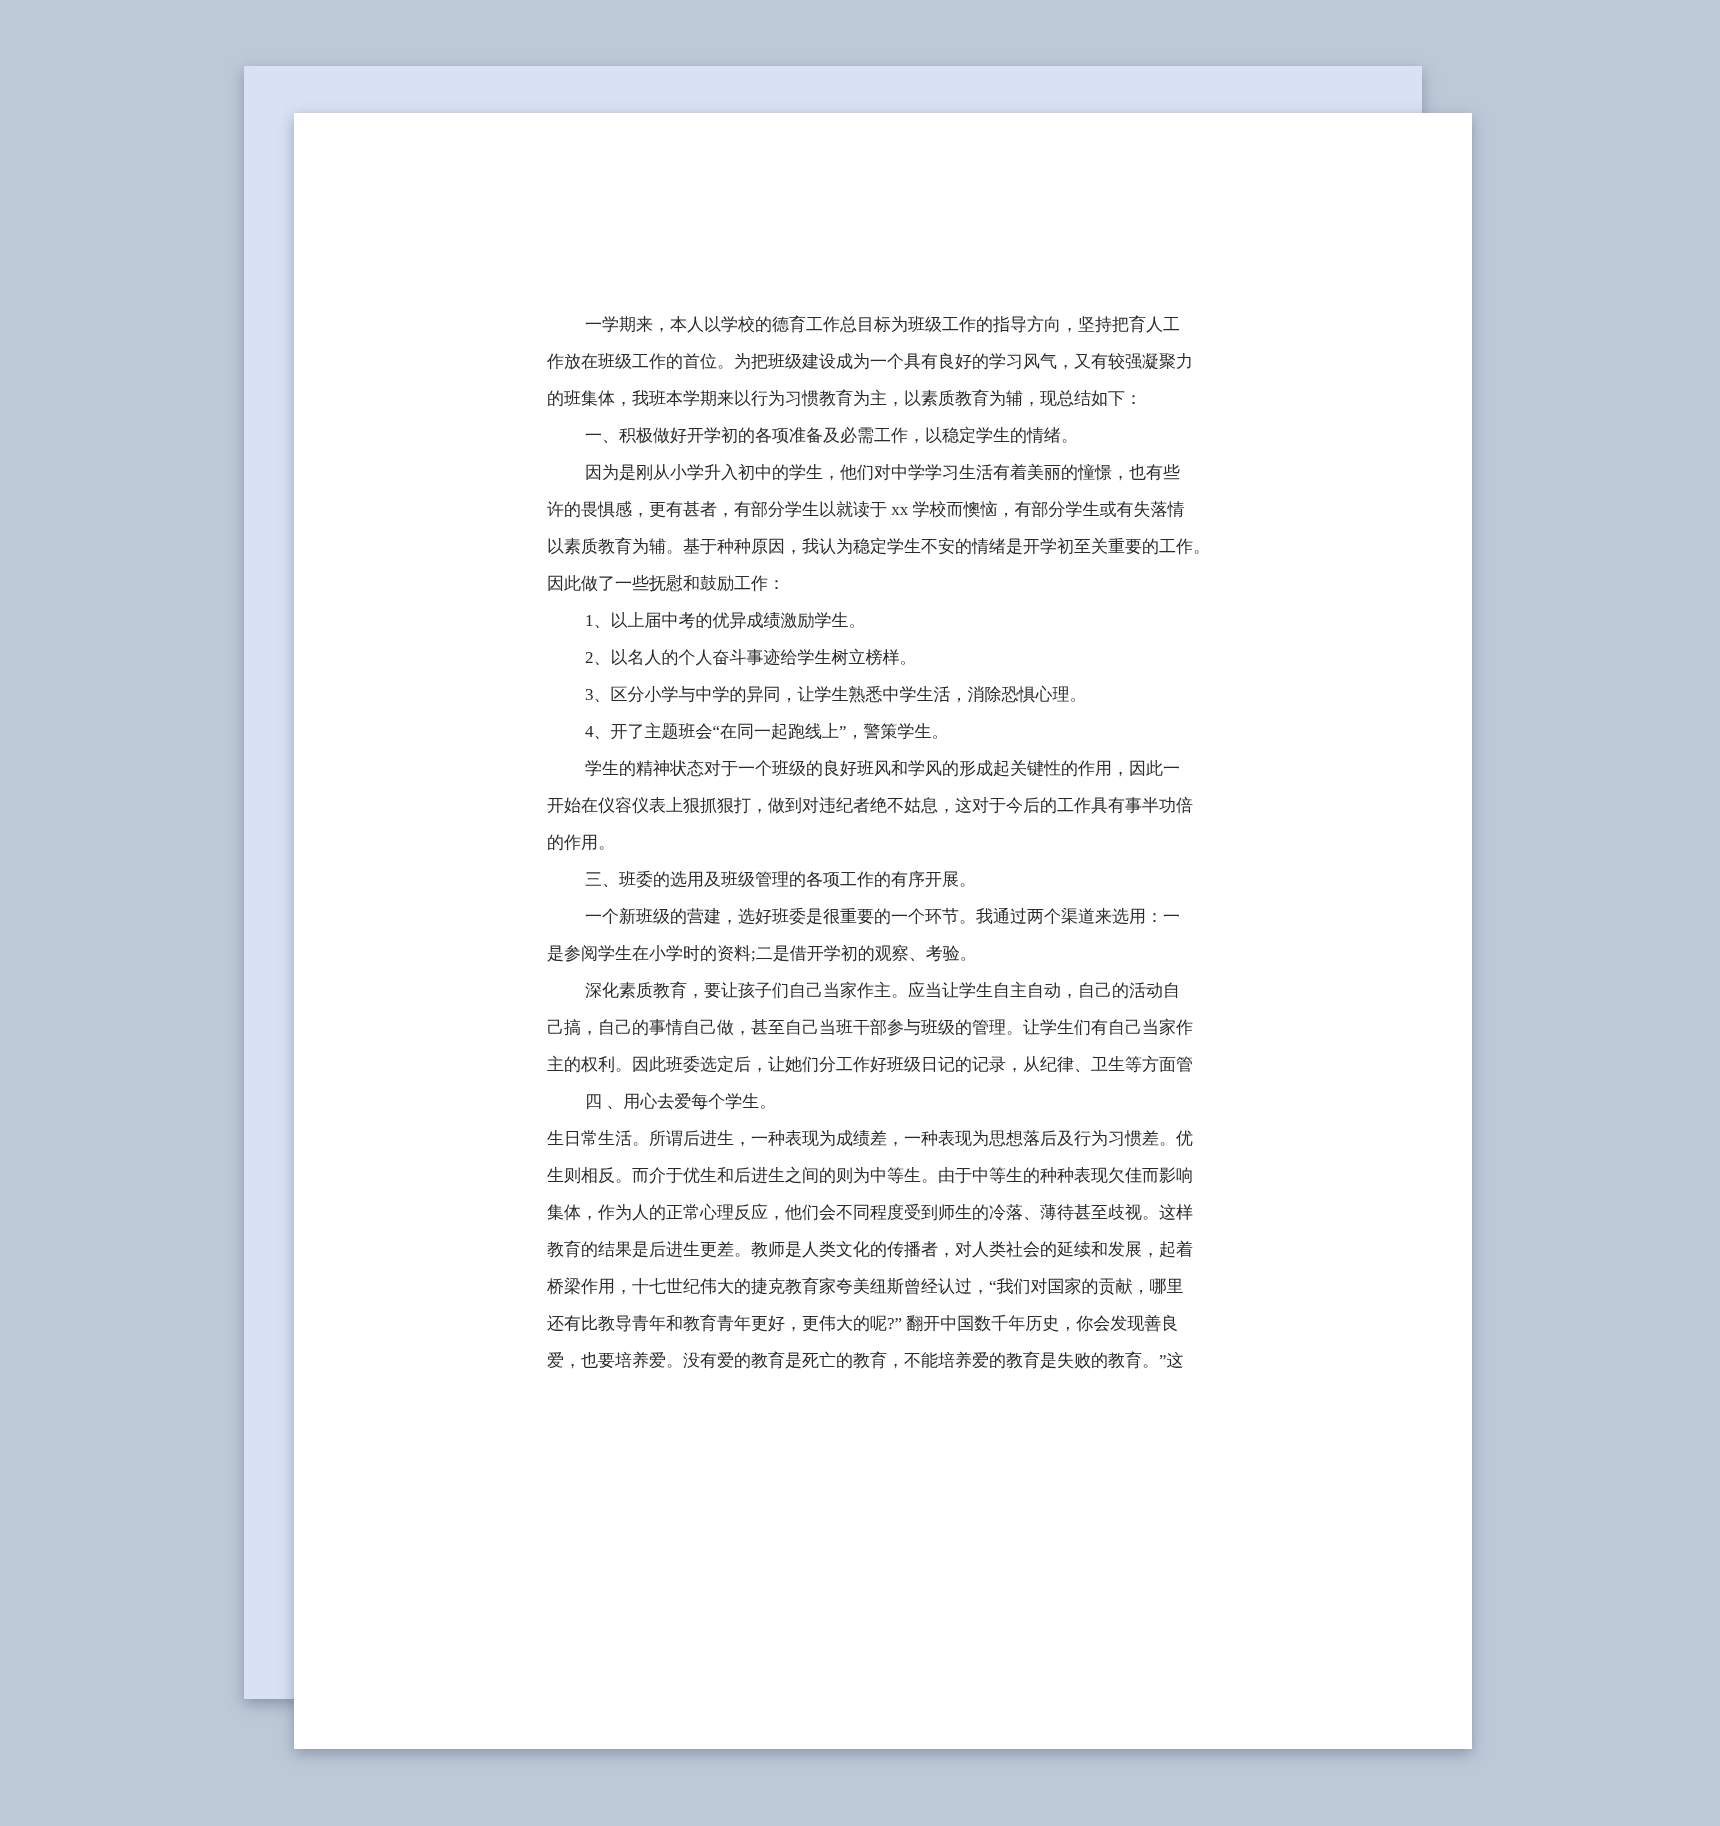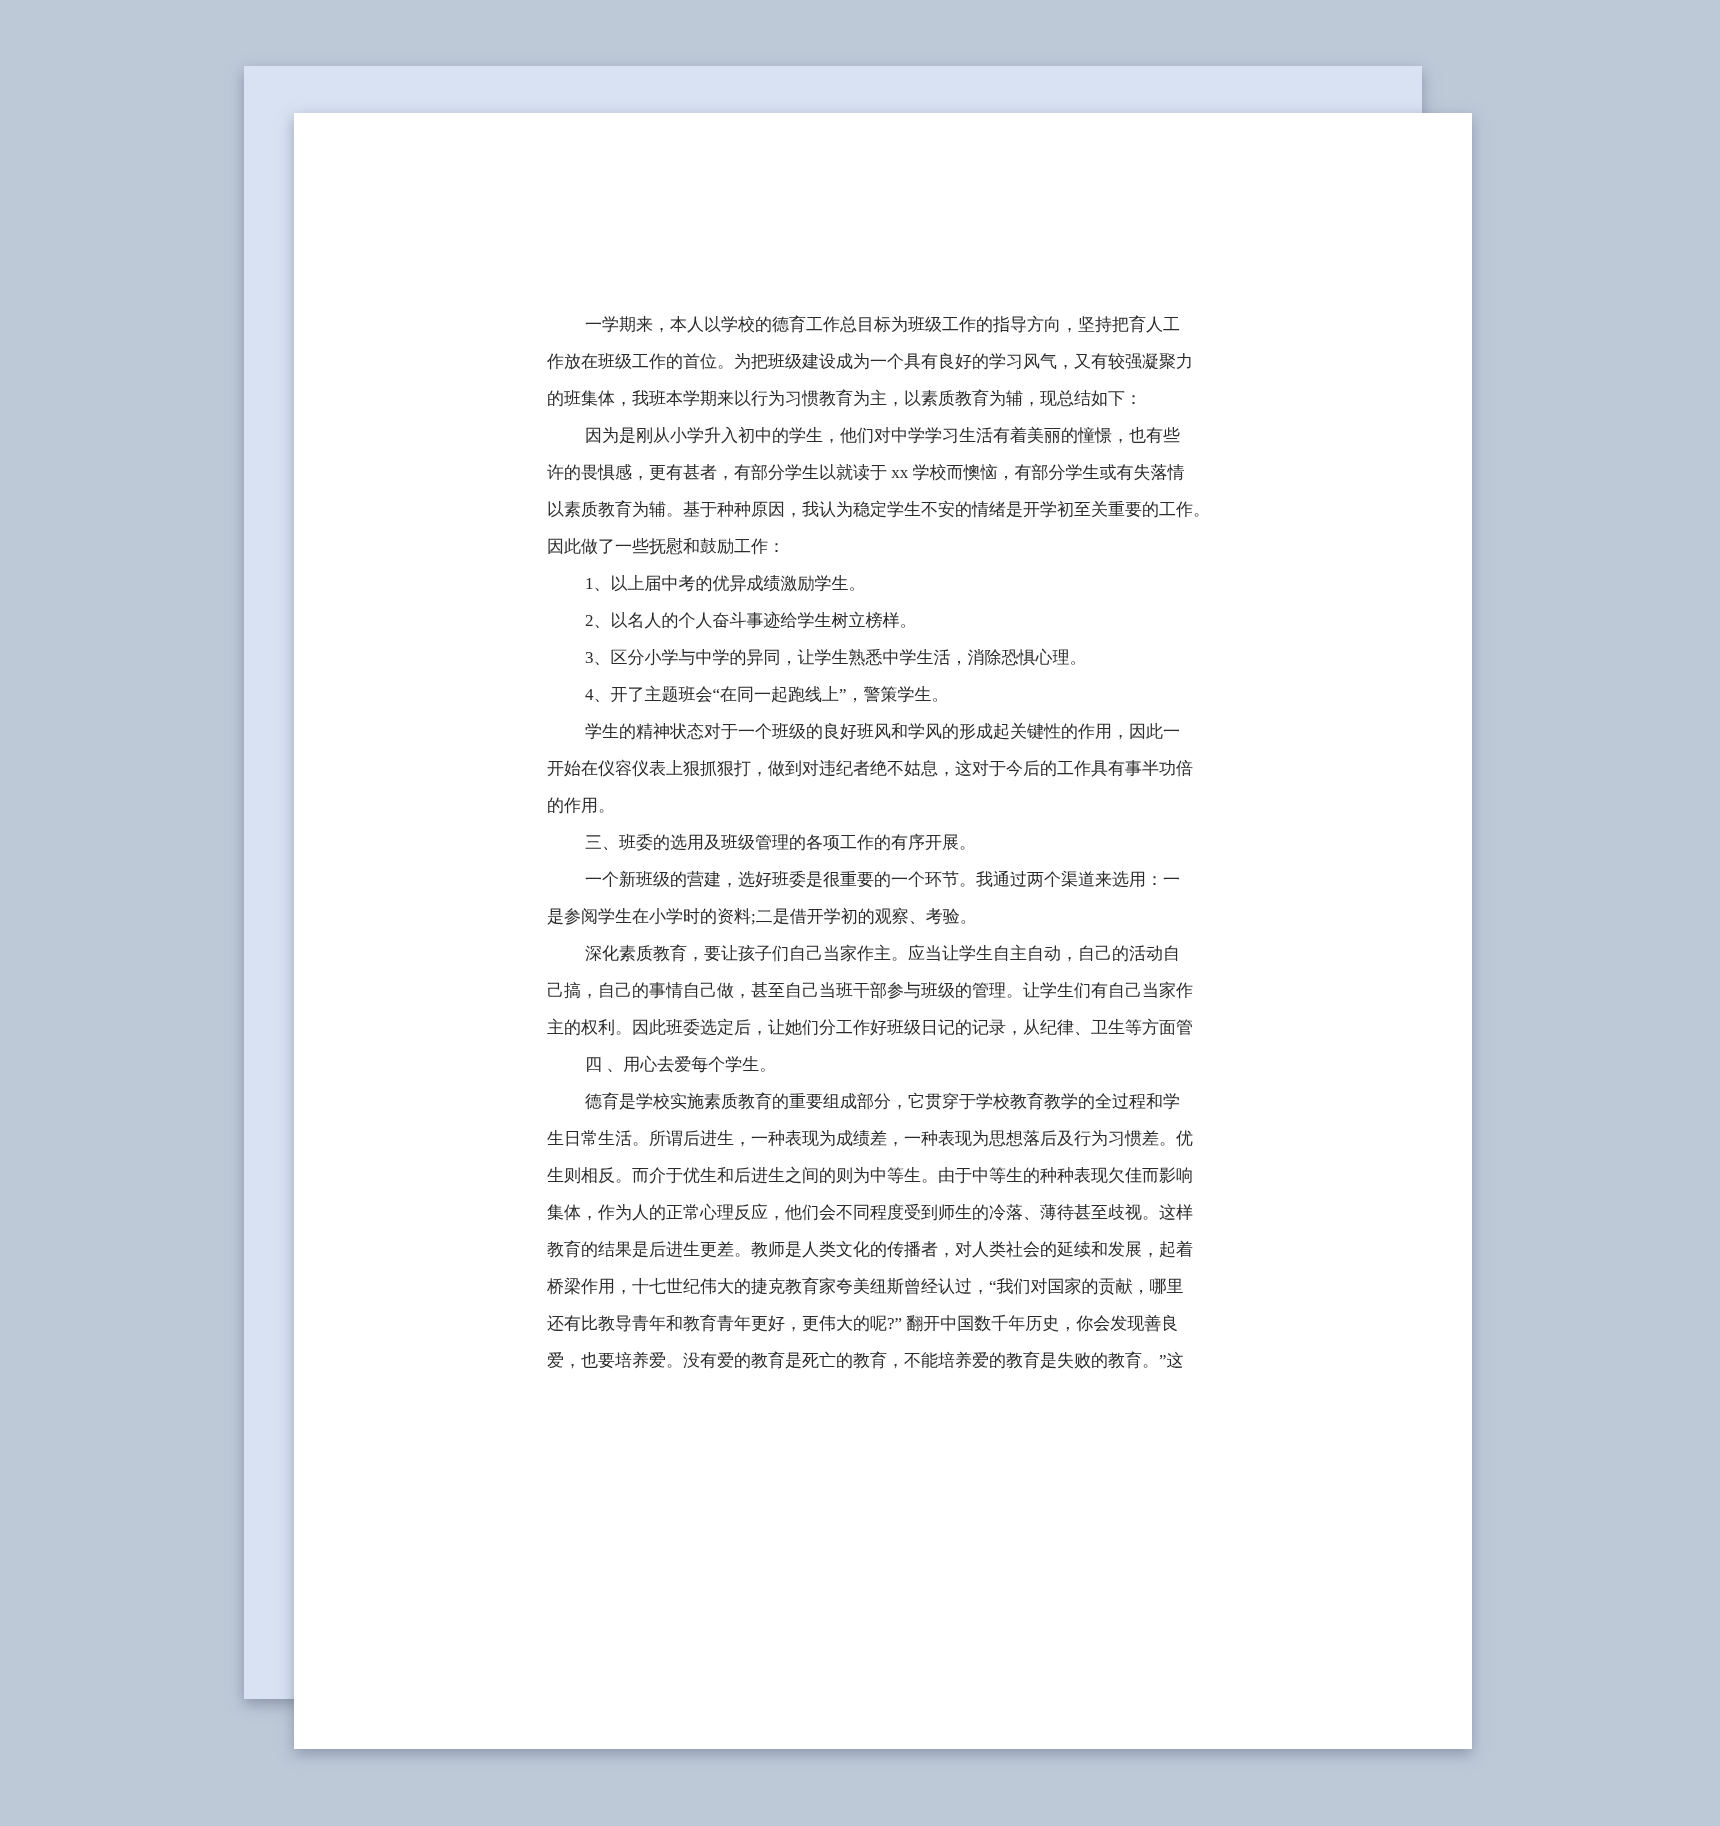--- a/index.html
+++ b/index.html
@@ -47,20 +47,23 @@
 
 <div id="canvas" style="background: rgb(190, 201, 216);">
   <div class="sheet-back" style="background: rgb(216, 226, 242);"></div>
   <div class="sheet-front" style="background: rgb(255, 255, 255);">
     <div class="doc-body" style="color: rgb(43, 43, 43);">
         <div class="block paragraph">
           <div class="line first">一学期来，本人以学校的德育工作总目标为班级工作的指导方向，坚持把育人工</div>
           <div class="line">作放在班级工作的首位。为把班级建设成为一个具有良好的学习风气，又有较强凝聚力</div>
           <div class="line">的班集体，我班本学期来以行为习惯教育为主，以素质教育为辅，现总结如下：</div>
         </div>
+        <div class="block heading">
+          <div class="line first">一、积极做好开学初的各项准备及必需工作，以稳定学生的情绪。</div>
+        </div>
         <div class="block paragraph">
           <div class="line first">因为是刚从小学升入初中的学生，他们对中学学习生活有着美丽的憧憬，也有些</div>
           <div class="line">许的畏惧感，更有甚者，有部分学生以就读于 xx 学校而懊恼，有部分学生或有失落情</div>
           <div class="line">以素质教育为辅。基于种种原因，我认为稳定学生不安的情绪是开学初至关重要的工作。</div>
           <div class="line">因此做了一些抚慰和鼓励工作：</div>
         </div>
         <div class="block list-item">
           <div class="line first">1、以上届中考的优异成绩激励学生。</div>
         </div>
         <div class="block list-item">
@@ -86,21 +89,20 @@
         </div>
         <div class="block paragraph">
           <div class="line first">深化素质教育，要让孩子们自己当家作主。应当让学生自主自动，自己的活动自</div>
           <div class="line">己搞，自己的事情自己做，甚至自己当班干部参与班级的管理。让学生们有自己当家作</div>
           <div class="line">主的权利。因此班委选定后，让她们分工作好班级日记的记录，从纪律、卫生等方面管</div>
         </div>
         <div class="block heading">
           <div class="line first">四 、用心去爱每个学生。</div>
         </div>
         <div class="block paragraph">
-          <div class="line first">德育是学校实施素质教育的重要组成部分，它贯穿于学校教育教学的全过程和学</div>
           <div class="line">生日常生活。所谓后进生，一种表现为成绩差，一种表现为思想落后及行为习惯差。优</div>
           <div class="line">生则相反。而介于优生和后进生之间的则为中等生。由于中等生的种种表现欠佳而影响</div>
           <div class="line">集体，作为人的正常心理反应，他们会不同程度受到师生的冷落、薄待甚至歧视。这样</div>
           <div class="line">教育的结果是后进生更差。教师是人类文化的传播者，对人类社会的延续和发展，起着</div>
           <div class="line">桥梁作用，十七世纪伟大的捷克教育家夸美纽斯曾经认过，“我们对国家的贡献，哪里</div>
           <div class="line">还有比教导青年和教育青年更好，更伟大的呢?” 翻开中国数千年历史，你会发现善良</div>
           <div class="line">爱，也要培养爱。没有爱的教育是死亡的教育，不能培养爱的教育是失败的教育。”这</div>
         </div>
       </div>
   </div>

